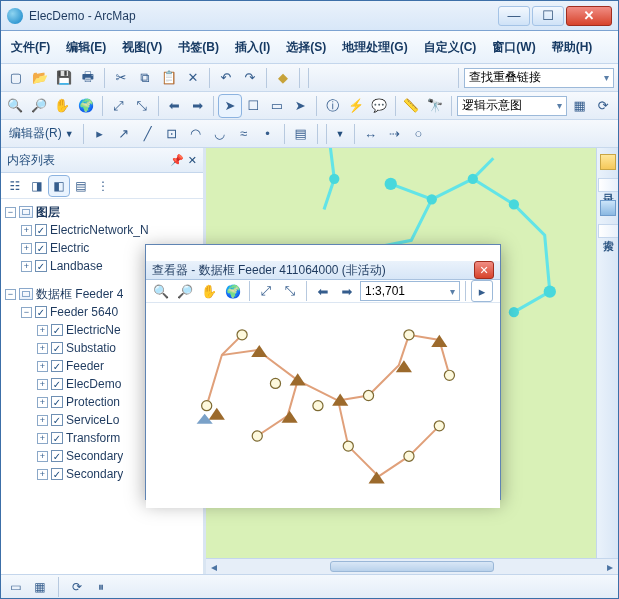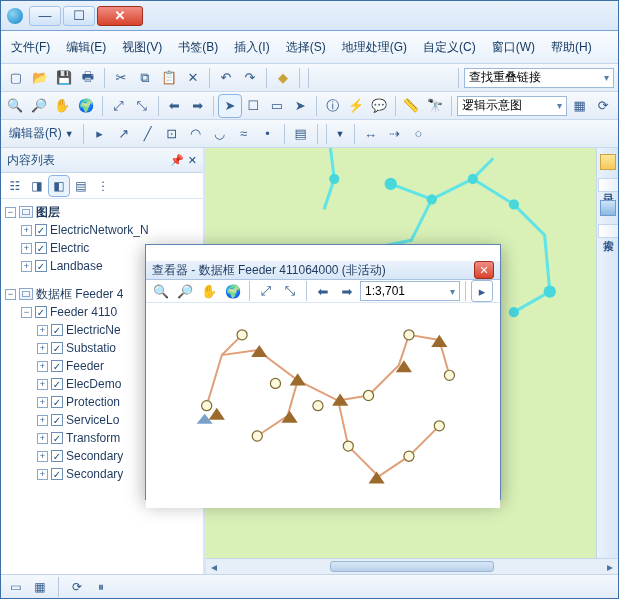--- a/index.html
+++ b/index.html
@@ -5,21 +5,21 @@
 * { margin: 0; padding: 0; box-sizing: border-box; font-family: "Microsoft YaHei", "Segoe UI", Tahoma, sans-serif; font-size: 12px; }
 body { background: #5a8ecf; width: 619px; height: 599px; overflow: hidden; position: relative; }
 .window { position: absolute; inset: 0; background: #fff; border: 1px solid #3c6fa8; display: flex; flex-direction: column; }
 .titlebar { height: 30px; background: linear-gradient(#eaf2fb, #d8e7f8); display: flex; align-items: center; padding: 0 6px; border-bottom: 1px solid #7ca3d1; }
 .titlebar .app-icon { width: 16px; height: 16px; border-radius: 50%; background: radial-gradient(circle at 35% 35%, #8ed4f0, #1082c7); margin-right: 6px; flex-shrink: 0; }
 .titlebar .title { flex: 1; color: #1e3a5f; }
 .titlebar .winbtns { display: flex; gap: 2px; }
 .titlebar .winbtn { width: 32px; height: 20px; border-radius: 3px; display: flex; align-items: center; justify-content: center; font-size: 13px; cursor: pointer; }
 .titlebar .winbtn.min,.titlebar .winbtn.max { background: linear-gradient(#f3f8fe,#cfe2f7); border: 1px solid #a4c3e6; color:#2a4d77;}
 .titlebar .winbtn.close { width: 46px; background: linear-gradient(#f08d84,#d7432b); border: 1px solid #a02d1e; color:#fff; font-weight:bold;}
-.menubar { height: 24px; background: linear-gradient(#f9fcfe,#e8f1fb); border-bottom: 1px solid #c4d6ec; display: flex; align-items: center; padding: 16px 6px; gap: 8px; color:#173a63; }
+.menubar { height: 24px; background: linear-gradient(#f9fcfe,#e8f1fb); border-bottom: 1px solid #c4d6ec; display: flex; align-items: center; padding: 16px 6px; gap: 8px; color:#173a63;font-weight:bold; }
 .menubar span { cursor: pointer; padding: 2px 4px; }
 .toolbar-row { height: 28px; background: linear-gradient(#f6f9fd,#e4edf8); border-bottom: 1px solid #c7d8ec; display: flex; align-items: center; padding: 0 4px; gap: 2px; }
 .tbtn { width: 22px; height: 22px; display: inline-flex; align-items: center; justify-content: center; border-radius: 3px; cursor: pointer; color:#355d8d; font-size:13px;}
 .sep { width: 1px; height: 20px; background: #b7c9df; margin: 0 3px; }
 .combo { height: 20px; border: 1px solid #9cb9d9; background:#fff; padding: 0 18px 0 4px; display:inline-flex; align-items:center; position:relative; min-width:90px; cursor:pointer;}
 .combo::after { content:"▾"; position:absolute; right:4px; color:#5a7fa8; font-size:10px;}
 .editbar-label { padding: 0 4px; color:#244e7d; display:inline-flex; align-items:center; gap:3px;}
 .body-area { flex: 1; display: flex; background:#fff; overflow:hidden; }
 .toc { width: 205px; background:#fff; border-right: 3px solid #d9e5f2; display:flex; flex-direction:column; }
 .toc-header { height:22px; background: linear-gradient(#f4f8fd,#e3edf8); border-bottom:1px solid #c4d6ec; display:flex; align-items:center; padding:12px 6px; gap:4px; color:#244e7d;}
@@ -58,20 +58,21 @@
 .scroll-h .thumb{ position:absolute; left:30%; width:40%; top:2px; bottom:2px; background:linear-gradient(#d9e7f6,#b9d1eb); border:1px solid #9ab7d7; border-radius:3px;}
 .scroll-h .arr{ position:absolute; top:0; bottom:0; width:16px; display:flex; align-items:center; justify-content:center; color:#4c74a3; cursor:pointer;}
 </style>
 </head>
 <body>
 
 <div class="window">
 
   <div class="titlebar">
     <div class="app-icon"></div>
+    <div class="title">ElecDemo - ArcMap</div>
     <div class="winbtns">
       <div class="winbtn min">—</div>
       <div class="winbtn max">☐</div>
       <div class="winbtn close">✕</div>
     </div>
   </div>
 
   <div class="menubar">
     <span>文件(F)</span>
     <span>编辑(E)</span>
@@ -207,21 +208,21 @@
         <div style="height:10px"></div>
 
         <div class="tree-row" style="padding-left:2px">
           <span class="exp">−</span>
           <span class="frame-icon"></span>
           <span class="tree-label">数据框 Feeder 4</span>
         </div>
         <div class="tree-row" style="padding-left:18px">
           <span class="exp">−</span>
           <span class="chk checked"></span>
-          <span class="tree-label">Feeder 4110</span>
+          <span class="tree-label">Feeder 5640</span>
         </div>
         <div class="tree-row" style="padding-left:34px">
             <span class="exp">+</span>
             <span class="chk checked"></span>
             <span class="tree-label">ElectricNe</span>
           </div>
         <div class="tree-row" style="padding-left:34px">
             <span class="exp">+</span>
             <span class="chk checked"></span>
             <span class="tree-label">Substatio</span>

